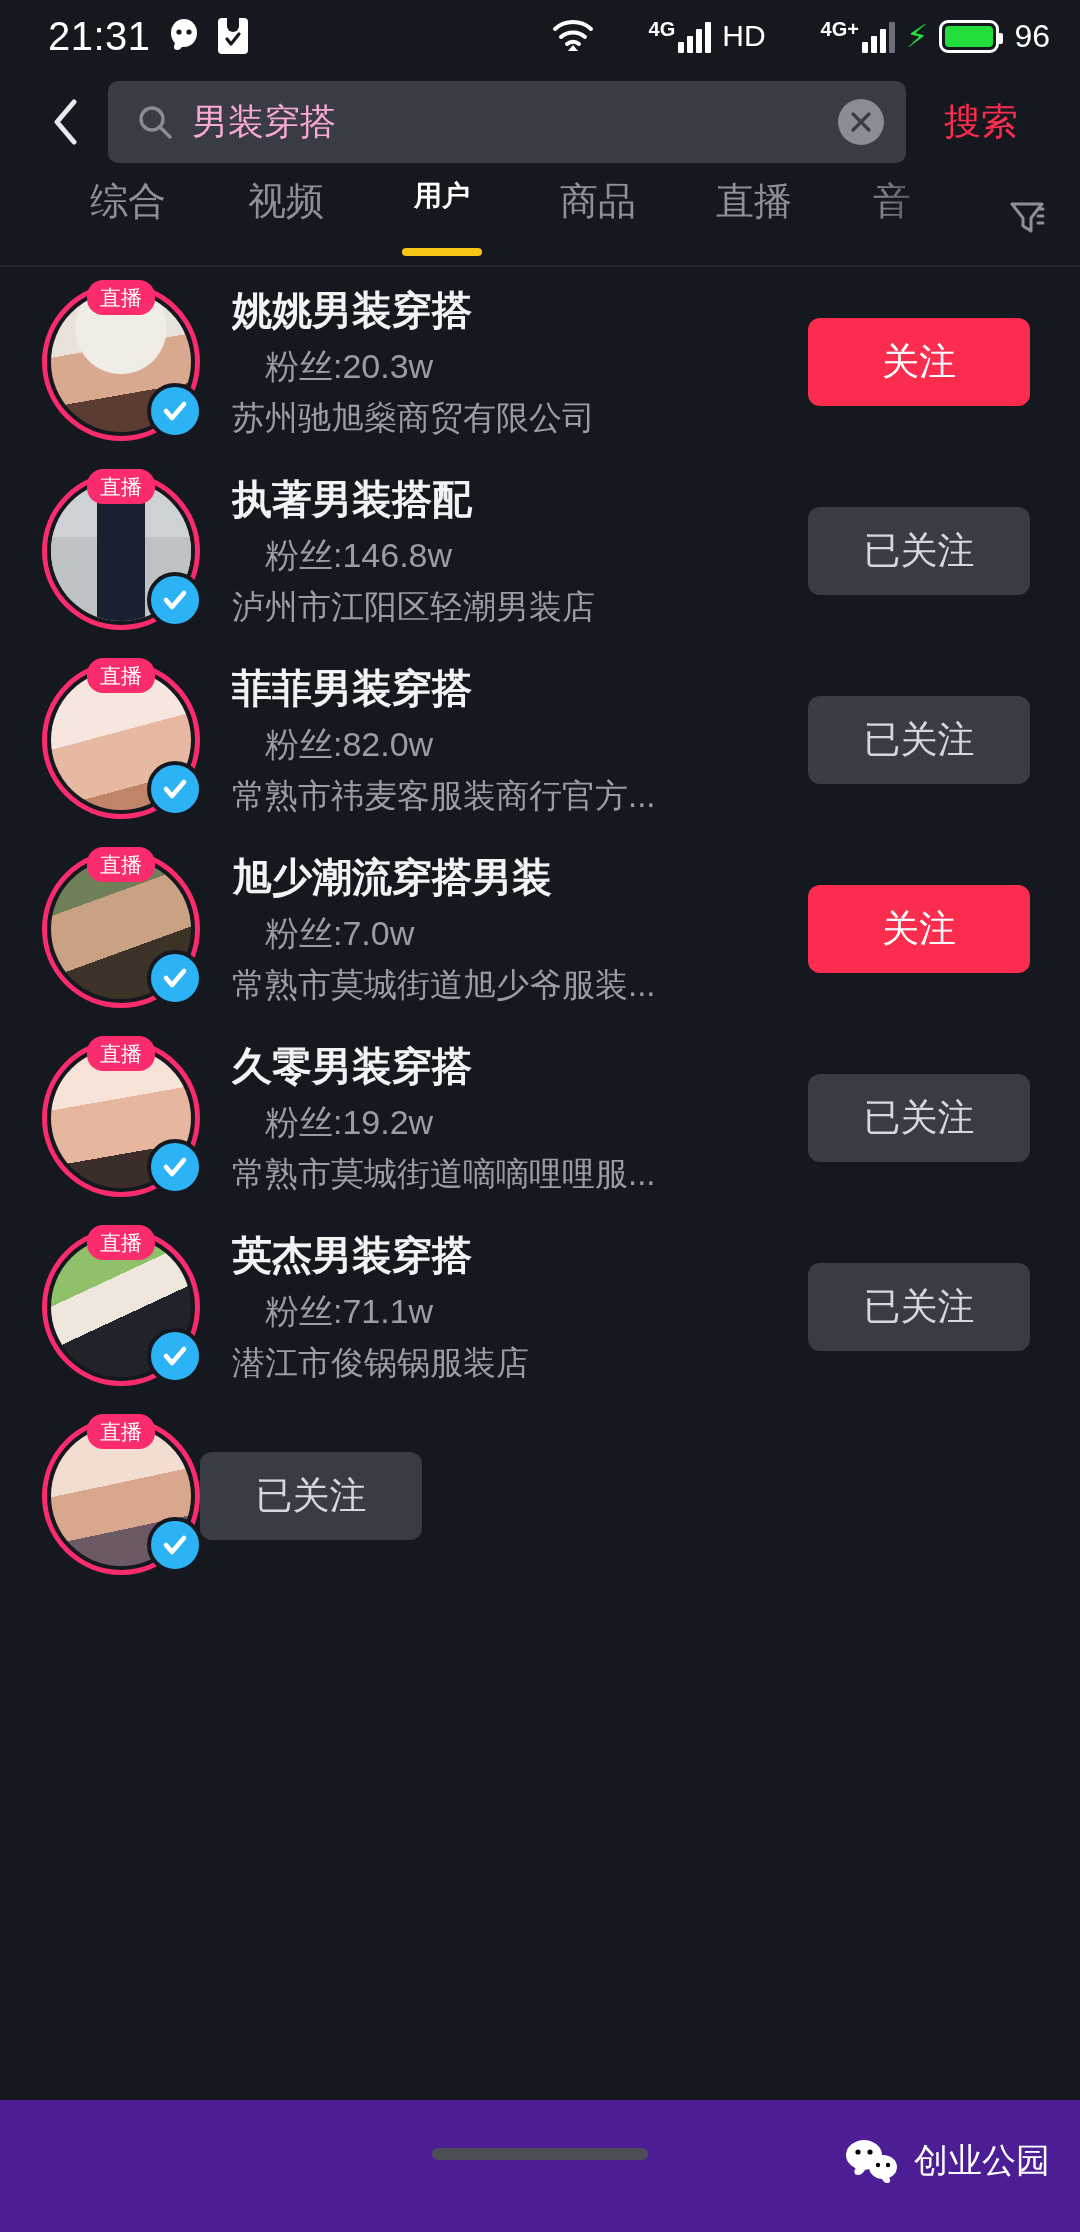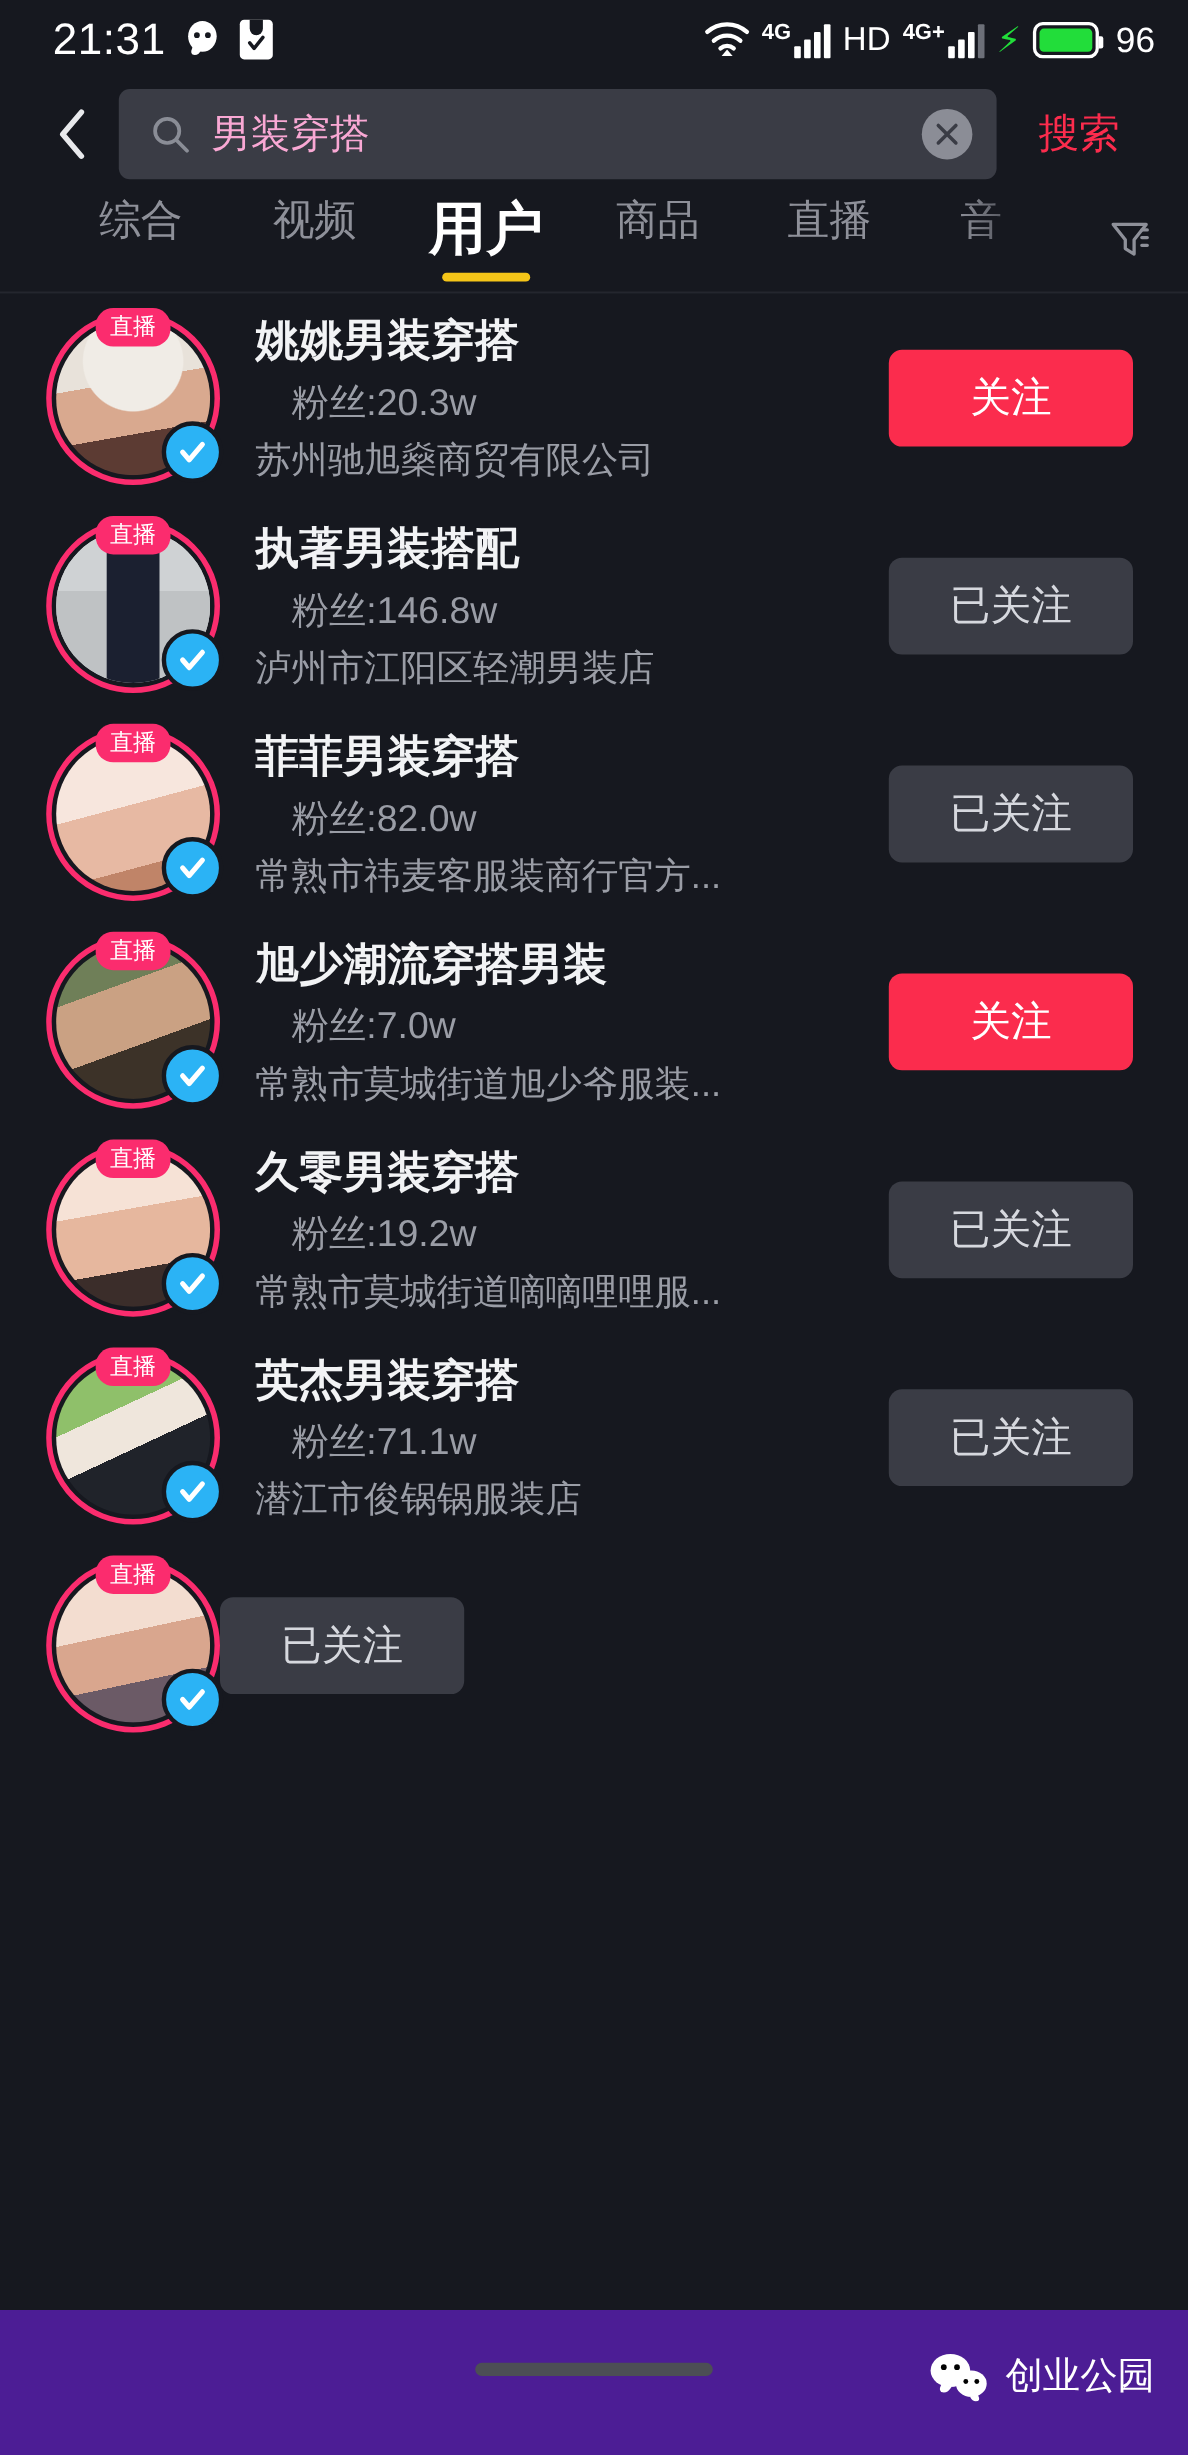--- a/index.html
+++ b/index.html
@@ -20,21 +20,21 @@
     padding:0 30px 0 48px; color:#fff;
   }
   .sb-left { display:flex; align-items:center; gap:14px; }
   .sb-time { font-size:40px; font-weight:400; letter-spacing:0.5px; color:#fff; }
   .sb-right { display:flex; align-items:center; gap:11px; }
   .ic { display:inline-flex; align-items:center; justify-content:center; }
   .qq-icon { width:38px; height:38px; }
   .note-icon { width:32px; height:38px; }
   .wifi-icon { width:42px; height:34px; }
   .sig4g { display:flex; align-items:flex-end; gap:3px; }
-  .sig4g .lab { font-size:20px; line-height:1; font-weight:700; margin-bottom:14px; }
+  .sig4g .lab { font-size:20px; line-height:1; font-weight:700; margin-bottom:14px;margin-left:44px; }
   .bars { display:flex; align-items:flex-end; gap:3px; height:32px; }
   .bars i { display:block; width:6px; background:#fff; border-radius:1px; }
   .bars i:nth-child(1){height:11px;} .bars i:nth-child(2){height:17px;}
   .bars i:nth-child(3){height:24px;} .bars i:nth-child(4){height:31px;}
   .bars.dim i:nth-child(4){ background:#6c6f78; }
   .hd { font-size:30px; font-weight:400; letter-spacing:0px; }
   .bolt { color:#22dd3a; font-size:32px; line-height:1; }
   .batt {
     width:60px; height:33px; border:3px solid #fff; border-radius:9px;
     padding:3px; position:relative;
@@ -73,21 +73,21 @@
   .tabsrow {
     position:absolute; top:168px; left:0; width:1080px; height:98px;
     display:flex; align-items:flex-start; padding-left:48px; padding-top:4px;
   }
   .tab {
     position:relative; height:94px; padding:0 0; margin-right:0;
     display:flex; flex-direction:column; align-items:center;
     color:#8e9099; font-size:38px; flex:none;
   }
   .tab .lbl { padding-top:10px; line-height:1; }
-  .tab.active .lbl { color:#ffffff; font-weight:700; font-size:52px; }
+  .tab.active .lbl { color:#ffffff; font-weight:700; font-size:28px; }
   .tab .ul {
     position:absolute; bottom:10px; left:50%; transform:translateX(-50%);
     width:80px; height:8px; background:#f5c518; border-radius:4px; display:none;
   }
   .tab.active .ul { display:block; }
   .tabs-fade {
     position:absolute; right:60px; top:168px; width:150px; height:98px;
     background:linear-gradient(to right, rgba(22,24,31,0) 0%, #16181f 62%);
     pointer-events:none;
   }

